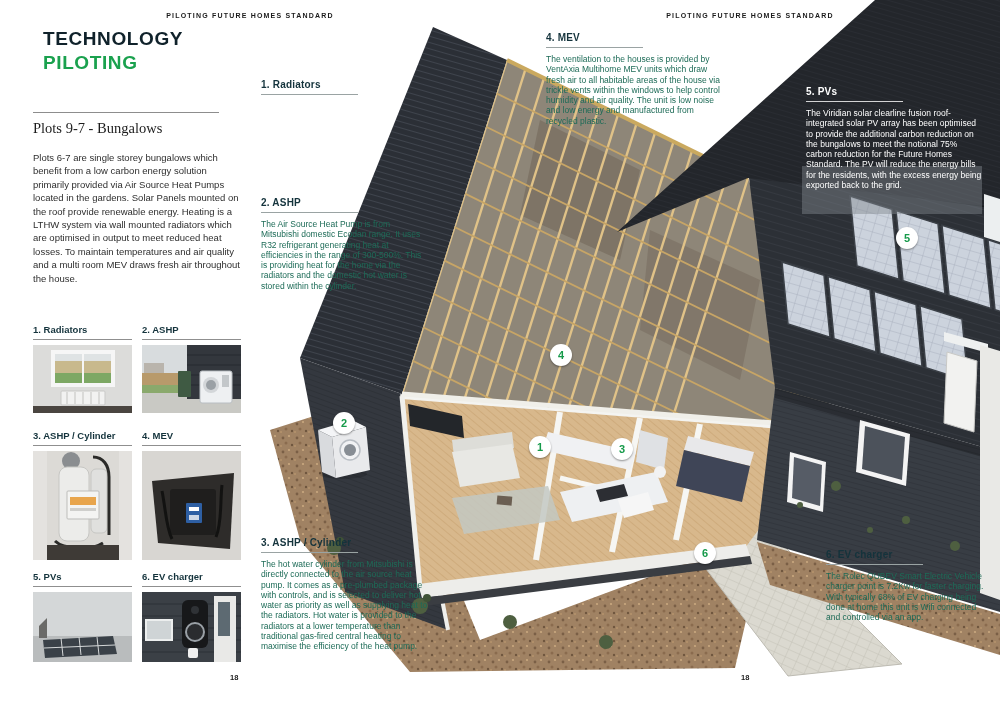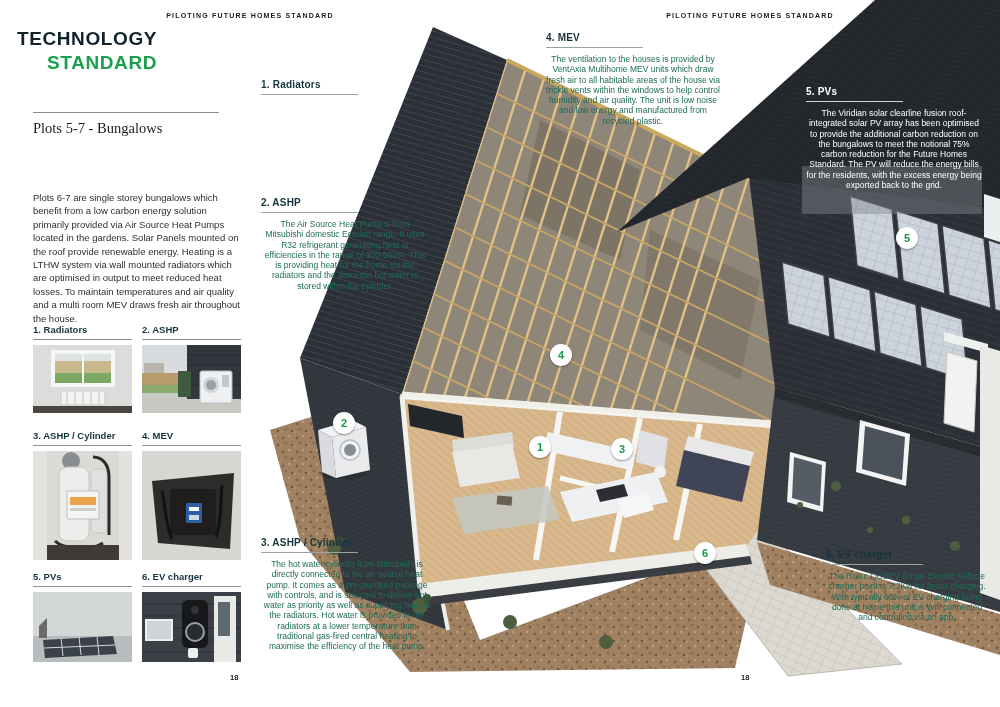--- a/index.html
+++ b/index.html
@@ -4,32 +4,32 @@
 <style>
   html,body{margin:0;padding:0;background:#fff;}
   #page{position:relative;width:1000px;height:707px;background:#ffffff;overflow:hidden;
         font-family:"Liberation Sans",sans-serif;}
   .hdr{position:absolute;top:12px;width:500px;text-align:center;font-size:7px;font-weight:bold;
        letter-spacing:1.2px;color:#1b1b1b;}
   #hdr-left{left:0;} #hdr-right{left:500px;}
   .pagenum{position:absolute;top:673px;font-size:7.5px;font-weight:bold;color:#1b1b1b;}
   #pn-left{left:230px;} #pn-right{left:741px;}
 
-  #title{position:absolute;left:17px;top:27px;line-height:24px;font-weight:bold;font-size:19px;letter-spacing:.6px;text-align:right;}
+  #title{position:absolute;left:43px;top:27px;line-height:24px;font-weight:bold;font-size:19px;letter-spacing:.6px;}
   #title .t1{color:#10222b;} #title .t2{color:#1aa14e;}
 
   #rule-left{position:absolute;left:33px;top:112px;width:186px;height:1px;background:#8d8d8d;}
   #subtitle{position:absolute;left:33px;top:120px;font-family:"Liberation Serif",serif;
             font-size:14.5px;color:#1c1c1c;}
-  #intro{position:absolute;left:33px;top:151px;width:207px;font-size:9.5px;line-height:13.4px;color:#2e2e2e;margin-top:40px;}
+  #intro{position:absolute;left:33px;top:151px;width:207px;font-size:9.5px;line-height:13.4px;color:#2e2e2e;}
 
   .sec{position:absolute;}
   .sec h3{margin:0;font-size:10px;font-weight:bold;color:#14333c;letter-spacing:.2px;}
   .sec .ul{height:1px;background:#9aa3a3;width:97px;margin:4px 0 6px 0;}
-  .sec p{margin:0;font-size:8.5px;line-height:10.3px;color:#1d6b57;text-align:center;}
+  .sec p{margin:0;font-size:8.5px;line-height:10.3px;color:#1d6b57;}
   .sec.light h3{color:#ffffff;}
   .sec.light .ul{background:rgba(255,255,255,.8);}
   .sec.light p{color:#ffffff;}
   #sec-radiators{left:261px;top:79px;width:168px;}
   #sec-ashp{left:261px;top:197px;width:168px;}
   #sec-cylinder{left:261px;top:537px;width:172px;}
   #sec-mev{left:546px;top:32px;width:174px;}
   #sec-pvs{left:806px;top:86px;width:176px;}
   #sec-ev{left:826px;top:549px;width:162px;}
   #pv-backdrop{position:absolute;left:802px;top:166px;width:180px;height:48px;background:rgba(128,135,143,.45);}
@@ -246,24 +246,24 @@
     </g>
   </svg>
 
   <div class="hdr" id="hdr-left">PILOTING FUTURE HOMES STANDARD</div>
   <div class="hdr" id="hdr-right">PILOTING FUTURE HOMES STANDARD</div>
   <div class="pagenum" id="pn-left">18</div>
   <div class="pagenum" id="pn-right">18</div>
 
   <div id="title">
     <div class="t1">TECHNOLOGY</div>
-    <div class="t2">STANDARD</div>
+    <div class="t2">PILOTING</div>
   </div>
   <div id="rule-left"></div>
-  <div id="subtitle">Plots 5-7 - Bungalows</div>
+  <div id="subtitle">Plots 9-7 - Bungalows</div>
   <div id="intro">Plots 6-7 are single storey bungalows which benefit from a low carbon energy solution primarily provided via Air Source Heat Pumps located in the gardens. Solar Panels mounted on the roof provide renewable energy. Heating is a LTHW system via wall mounted radiators which are optimised in output to meet reduced heat losses. To maintain temperatures and air quality and a multi room MEV draws fresh air throughout the house.</div>
 
   <div class="sec" id="sec-radiators">
     <h3>1. Radiators</h3>
     <div class="ul"></div>
   </div>
   <div class="sec" id="sec-ashp">
     <h3>2. ASHP</h3>
     <div class="ul"></div>
     <p>The Air Source Heat Pump is from Mitsubishi domestic Ecodan range. It uses R32 refrigerant generating heat at efficiencies in the range of 300-500%. This is providing heat for the home via the radiators and the domestic hot water is stored within the cylinder.</p>

